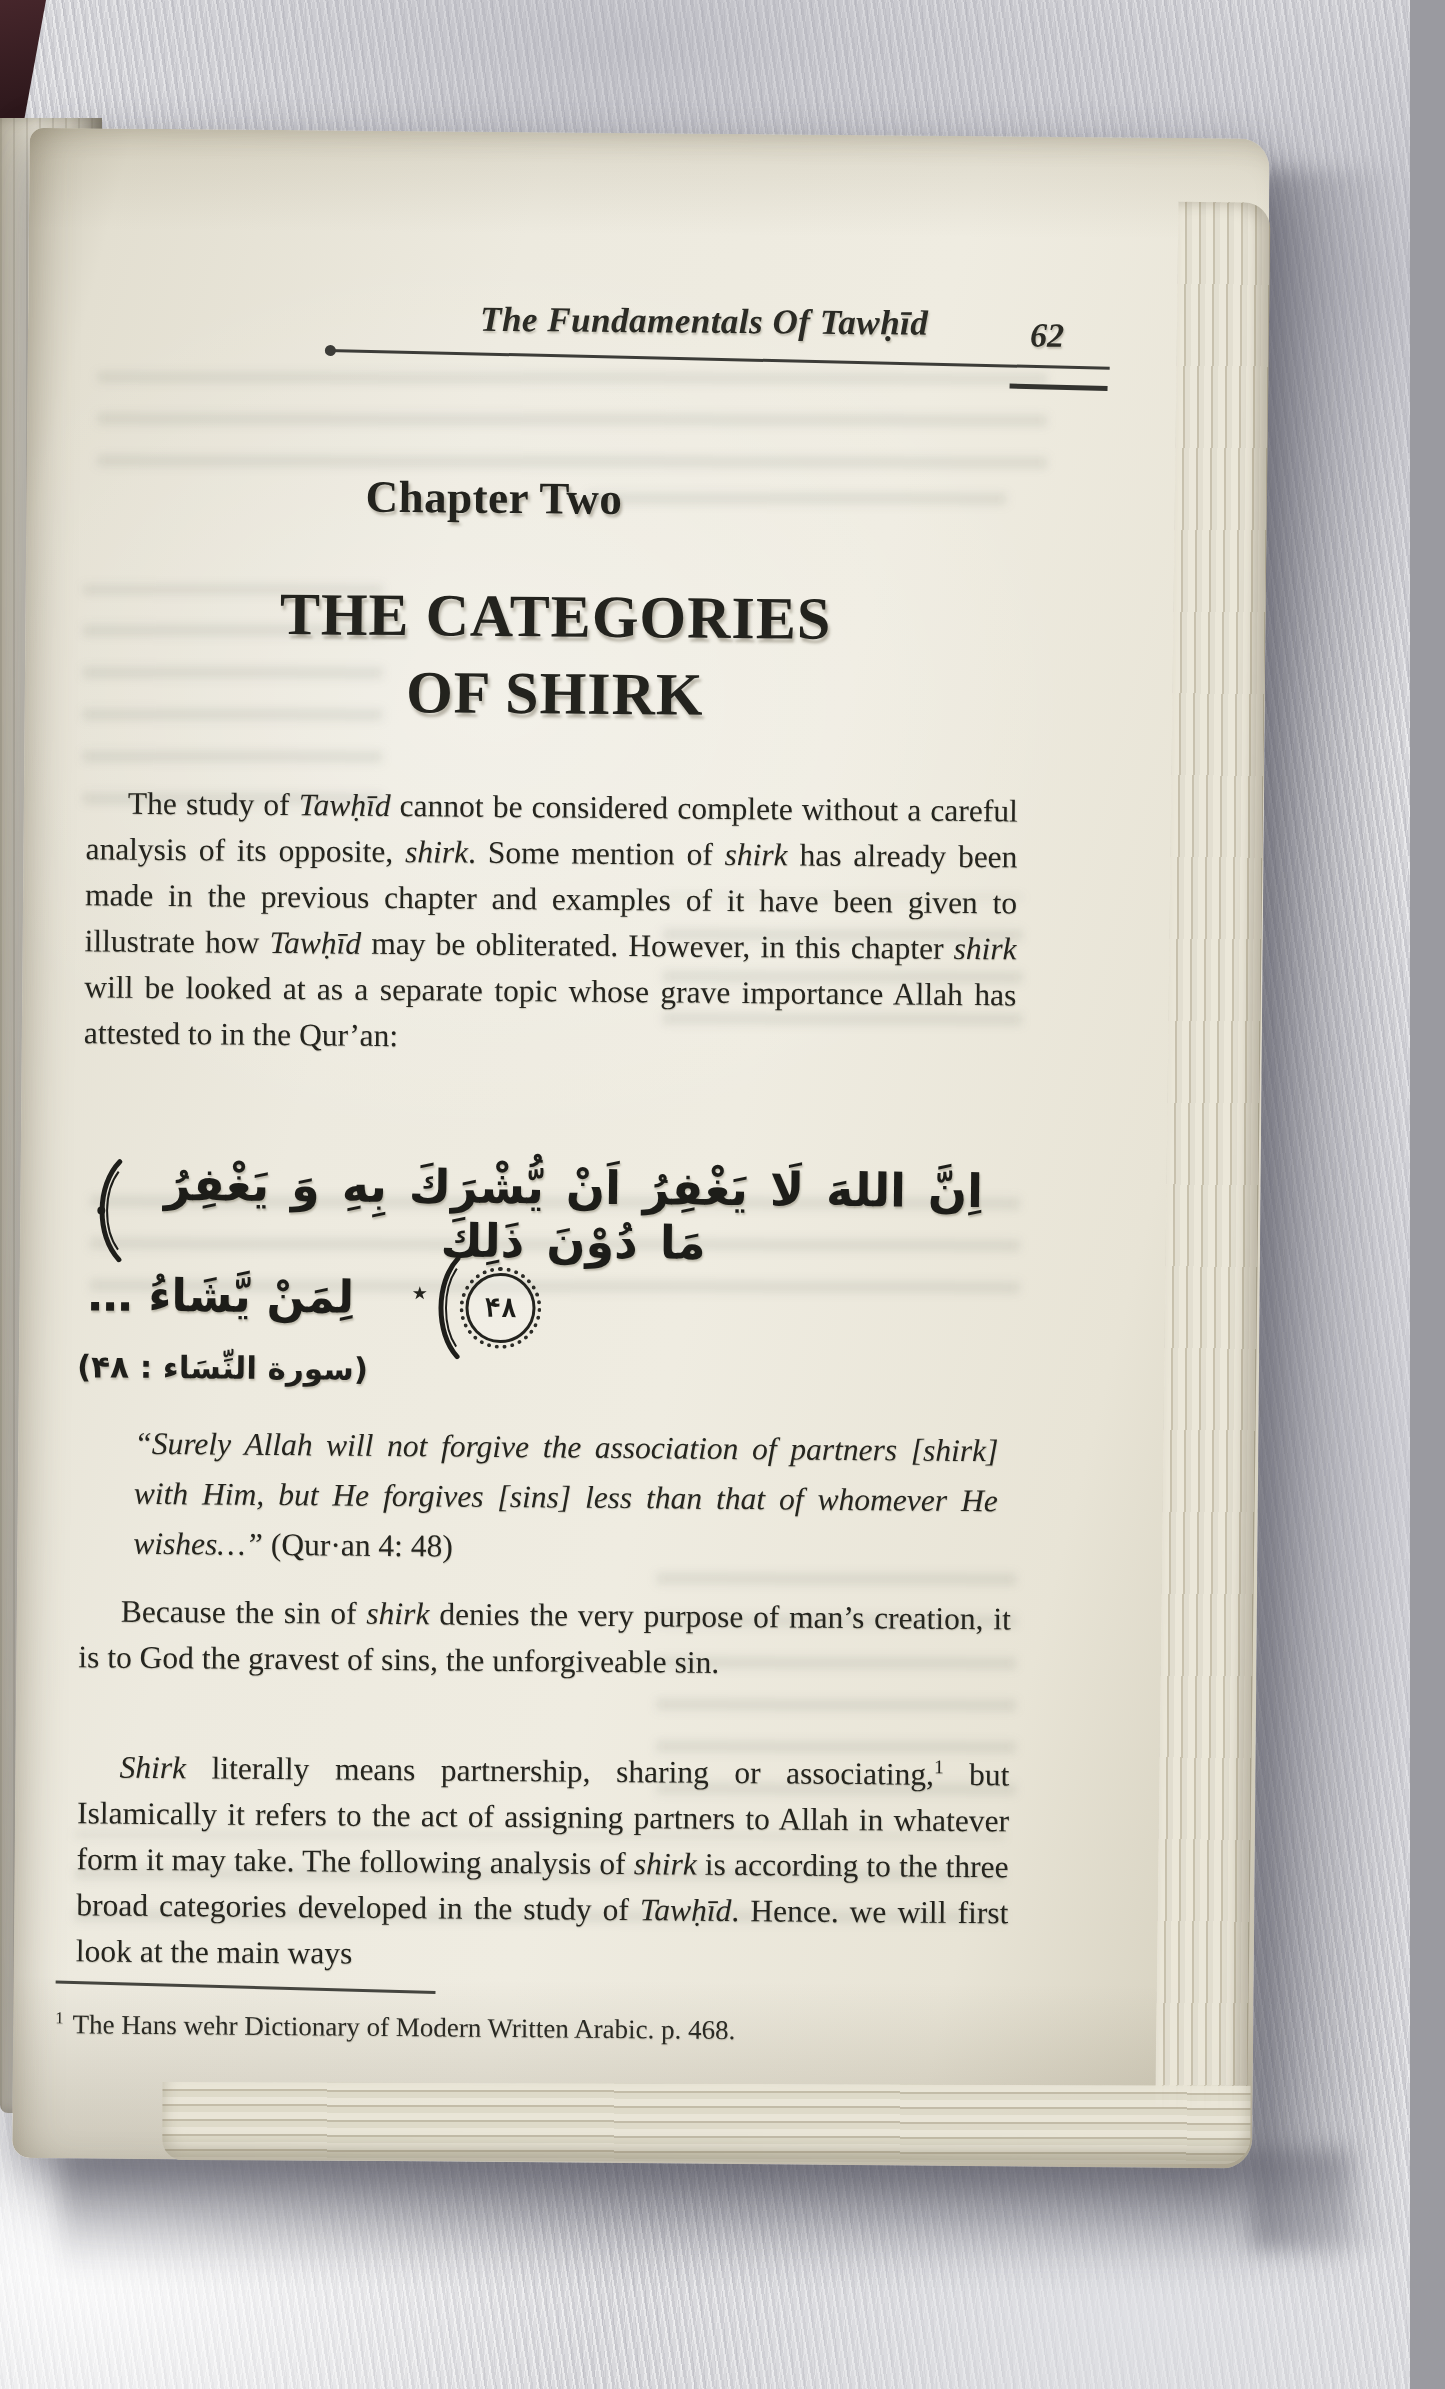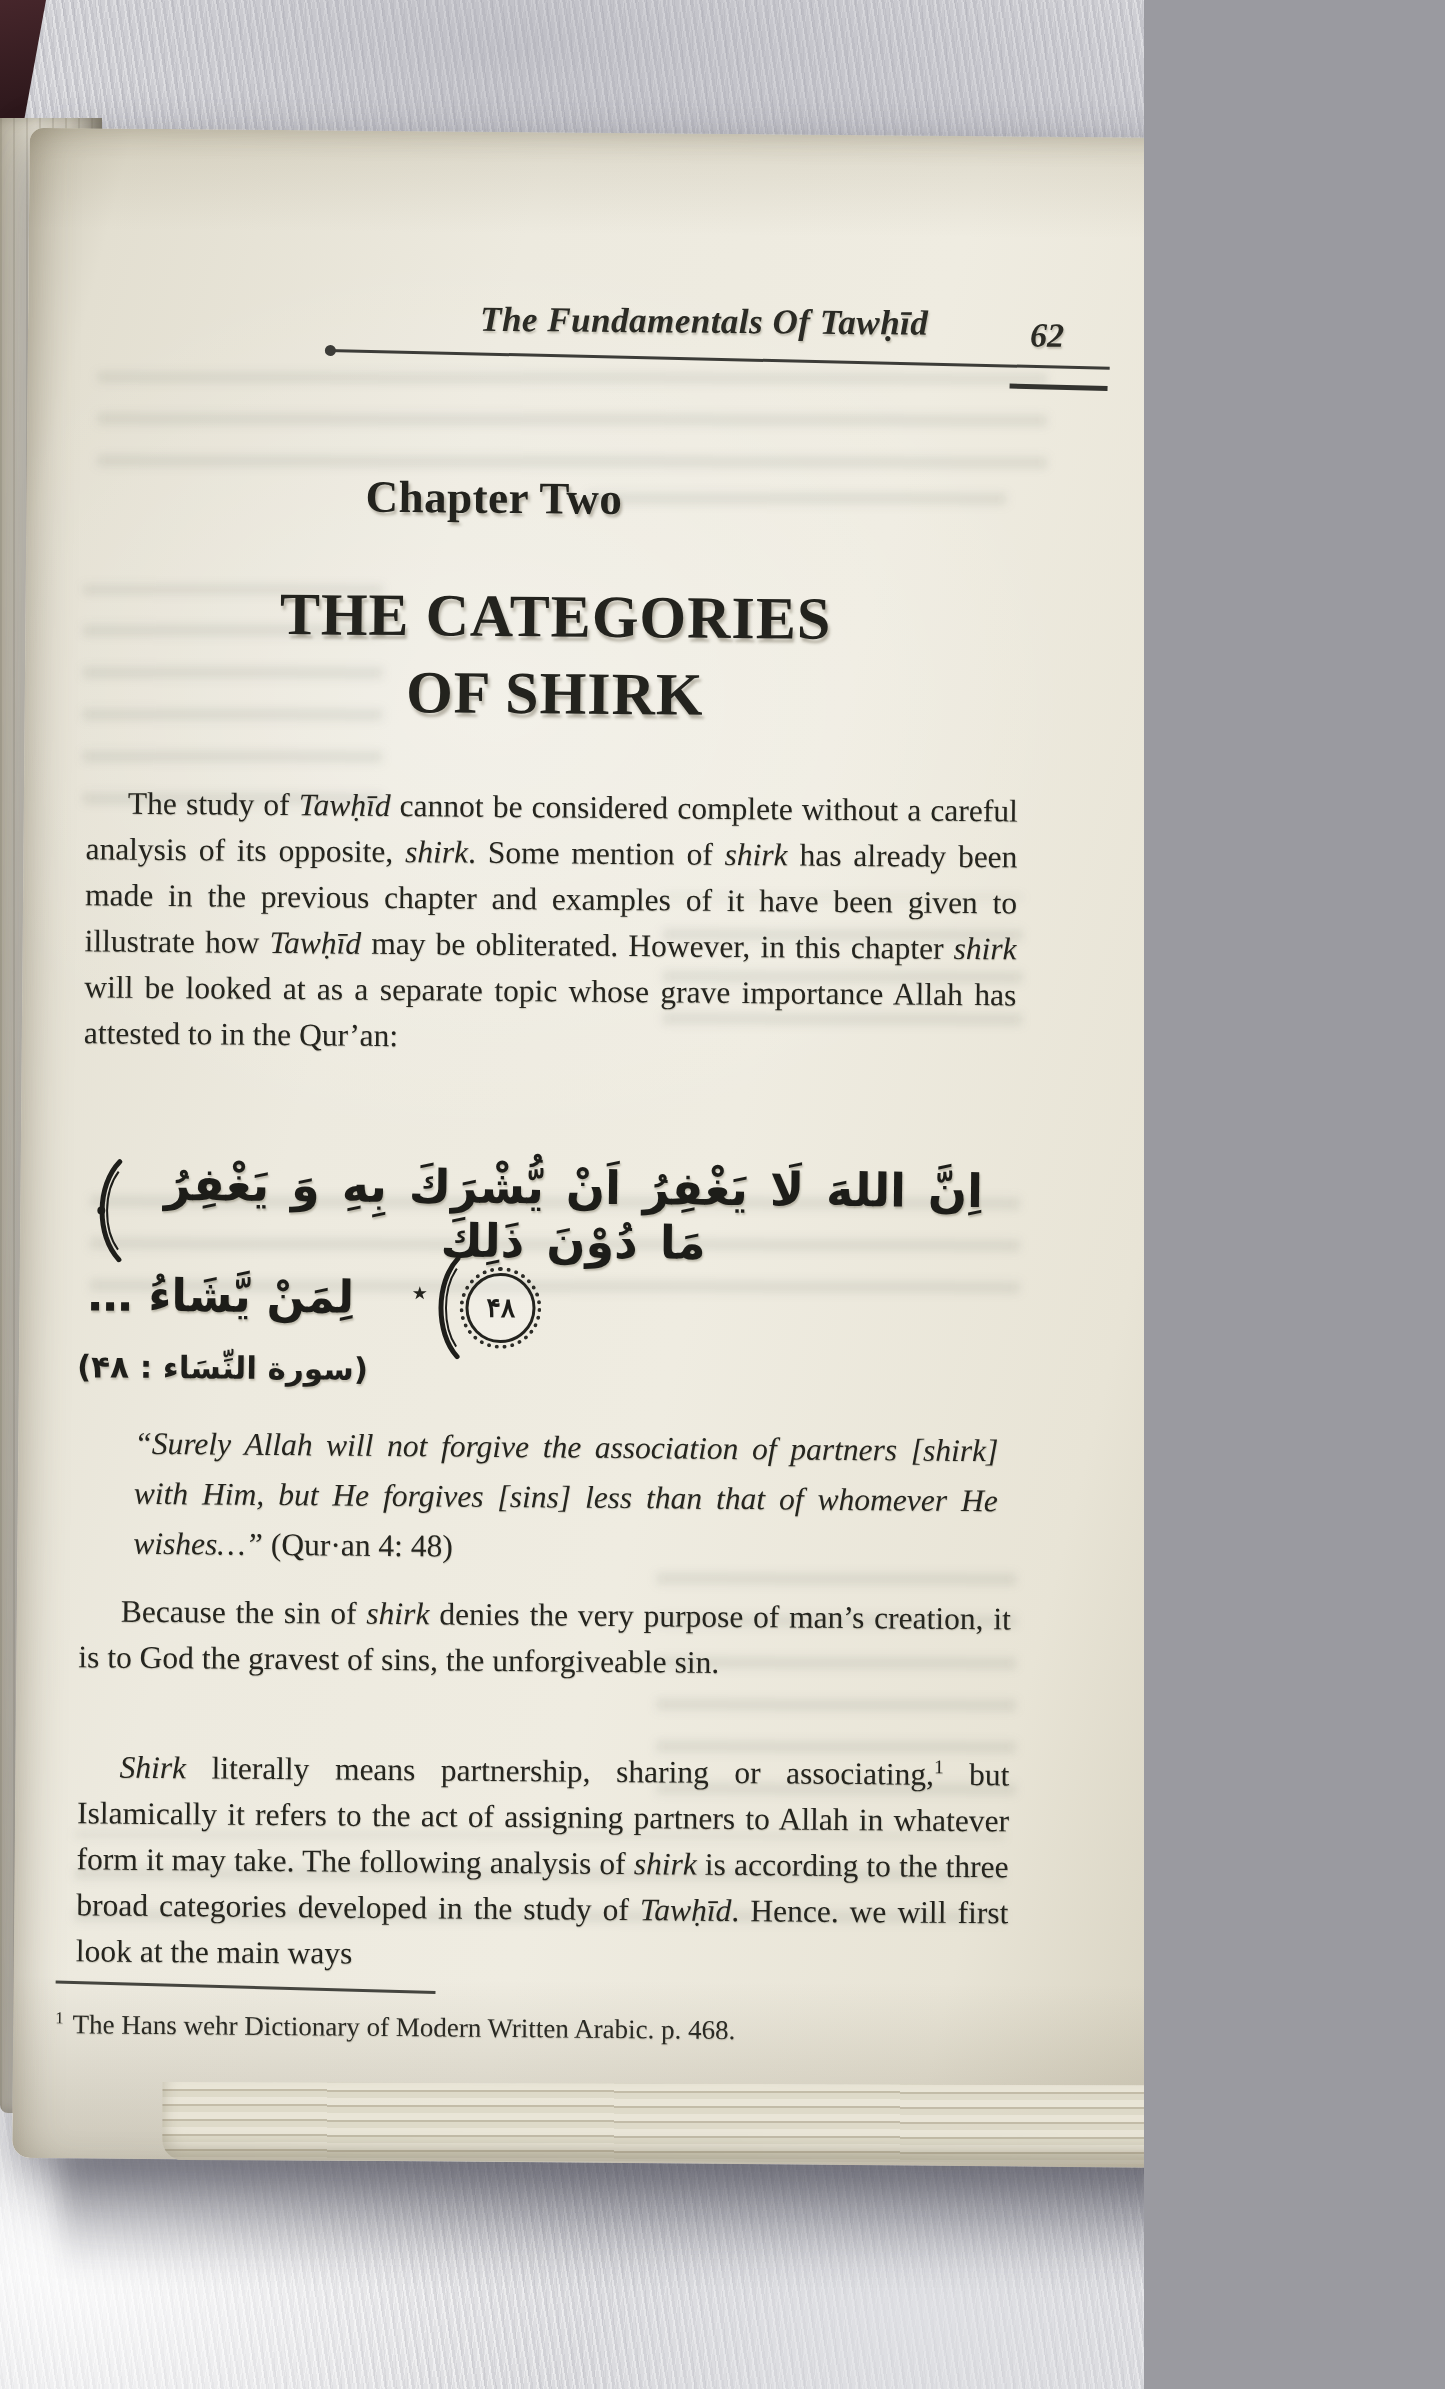--- a/index.html
+++ b/index.html
@@ -1,27 +1,27 @@
 <!DOCTYPE html>
 <html><head>
 <meta charset="utf-8">
 <style>
   html,body{margin:0;padding:0;background:#9a9aa0;}
-  .photo{position:relative;width:1144px;height:2389px;overflow:hidden;
+  .photo{position:relative;width:1386px;height:2389px;overflow:hidden;
     background-color:#d2d2d6;
     background-image:
       radial-gradient(ellipse 760px 560px at 6% 94%, rgba(255,255,255,.95), rgba(255,255,255,0) 70%),
       radial-gradient(ellipse 900px 650px at 97% 12%, rgba(172,172,182,.55), rgba(0,0,0,0) 70%),
       radial-gradient(ellipse 900px 420px at 45% 2%, rgba(165,165,175,.5), rgba(0,0,0,0) 70%),
       radial-gradient(ellipse 520px 900px at 99% 62%, rgba(198,198,206,.6), rgba(0,0,0,0) 72%),
       radial-gradient(ellipse 700px 420px at 80% 97%, rgba(225,226,230,.8), rgba(0,0,0,0) 70%),
       repeating-linear-gradient(81deg, rgba(255,255,255,.5) 0 2px, rgba(184,184,192,.28) 2px 5px, rgba(255,255,255,.14) 5px 9px),
       repeating-linear-gradient(99deg, rgba(255,255,255,.38) 0 1px, rgba(0,0,0,0) 1px 7px),
       repeating-linear-gradient(87deg, rgba(158,158,168,.25) 0 1px, rgba(0,0,0,0) 1px 11px);
-    font-family:"Liberation Serif","DejaVu Serif",serif;}
+    font-family:"Liberation Serif","DejaVu Serif",serif;padding-left:24px;}
   
   .cover-sliver{position:absolute;left:0;top:0;width:46px;height:152px;background:linear-gradient(170deg,#46262b,#2e181c 70%);clip-path:polygon(0 0,100% 0,40% 100%,0 100%);}
   
   .left-stack{position:absolute;left:0;top:118px;width:102px;height:1995px;border-radius:0 0 28px 8px;
     background:
       repeating-linear-gradient(90deg, rgba(125,118,100,.22) 0 2px, rgba(0,0,0,0) 2px 13px),
       linear-gradient(90deg,#b7b1a0 0%,#e3dfd1 35%,#d9d4c4 68%,#9f998a 100%);
     box-shadow:inset -8px 0 14px rgba(70,62,45,.35);}
   .shadow-right{position:absolute;left:1252px;top:170px;width:150px;height:2080px;background:linear-gradient(90deg,rgba(92,92,104,.45),rgba(92,92,104,0));filter:blur(10px);}
   .shadow-bottom{position:absolute;left:60px;top:2150px;width:1290px;height:130px;background:linear-gradient(180deg,rgba(92,92,104,.5),rgba(92,92,104,0));filter:blur(12px);}
@@ -62,21 +62,21 @@
   .p3{top:1616px;}
   sup{font-size:.62em;vertical-align:super;line-height:0;}
 
   .ar-row1{position:absolute;left:70px;top:1028px;width:918px;display:flex;align-items:center;gap:14px;}
   .ar-text{font-family:"DejaVu Sans",sans-serif;font-weight:bold;color:#1d1d19;text-shadow:1px 2px 2px rgba(120,114,95,.4);}
   .ar-row1 .ar-text{flex:1;font-size:46px;text-align:center;direction:rtl;word-spacing:6px;}
   .ar-row2{position:absolute;left:68px;top:1140px;font-size:45px;direction:rtl;}
   .verse-end{position:absolute;left:392px;top:1124px;display:flex;align-items:center;gap:4px;}
   .flower{font-family:"DejaVu Sans",sans-serif;font-size:30px;color:#23231e;transform:translateY(-16px);}
   .rosette{width:64px;height:64px;border:3px solid #23231e;border-radius:50%;outline:4px dotted #2d2d28;outline-offset:2px;display:flex;align-items:center;justify-content:center;background:rgba(255,255,255,.18);}
-  .rosette span{font-family:Liberation Serif, serif;font-weight:bold;font-size:27px;color:#1d1d19;}
+  .rosette span{font-family:Liberation Mono, monospace;font-weight:bold;font-size:27px;color:#1d1d19;}
   .ar-src{position:absolute;left:58px;top:1220px;font-family:"DejaVu Sans",sans-serif;font-weight:bold;font-size:31px;direction:rtl;color:#1f1f1b;text-shadow:1px 2px 2px rgba(120,114,95,.35);}
 
   .quote{position:absolute;margin:0;left:116px;top:1290px;width:864px;font-size:31.5px;line-height:50px;text-align:justify;color:#25251f;text-shadow:.5px 1px 1px rgba(132,126,108,.35);}
   .quote em{font-style:italic;}
   .quote span{font-style:normal;}
 
   .fn-rule{position:absolute;left:42px;top:1856px;width:380px;height:3px;background:#45453f;transform:rotate(1.1deg);}
   .footnote{position:absolute;margin:0;left:42px;top:1878px;width:900px;font-size:27px;line-height:37px;color:#2a2a24;text-shadow:.5px 1px 1px rgba(132,126,108,.35);}
   .footnote sup{margin-right:9px;}
   .orn{flex:0 0 auto;}

